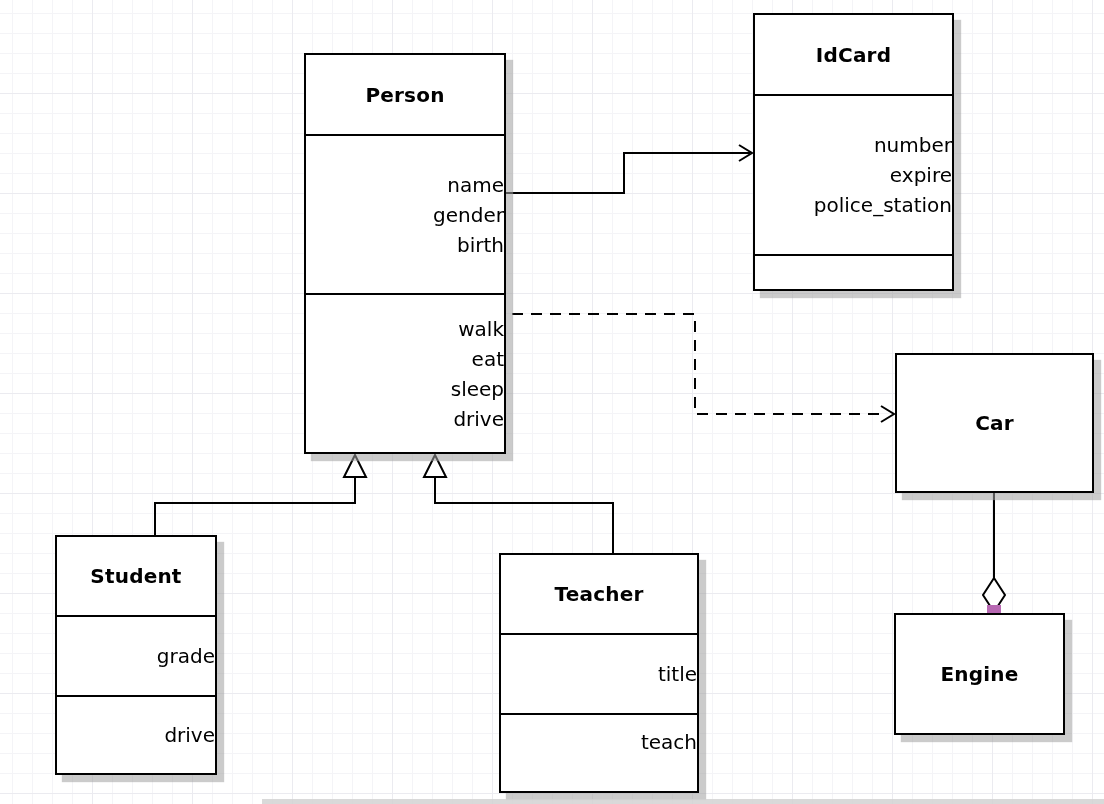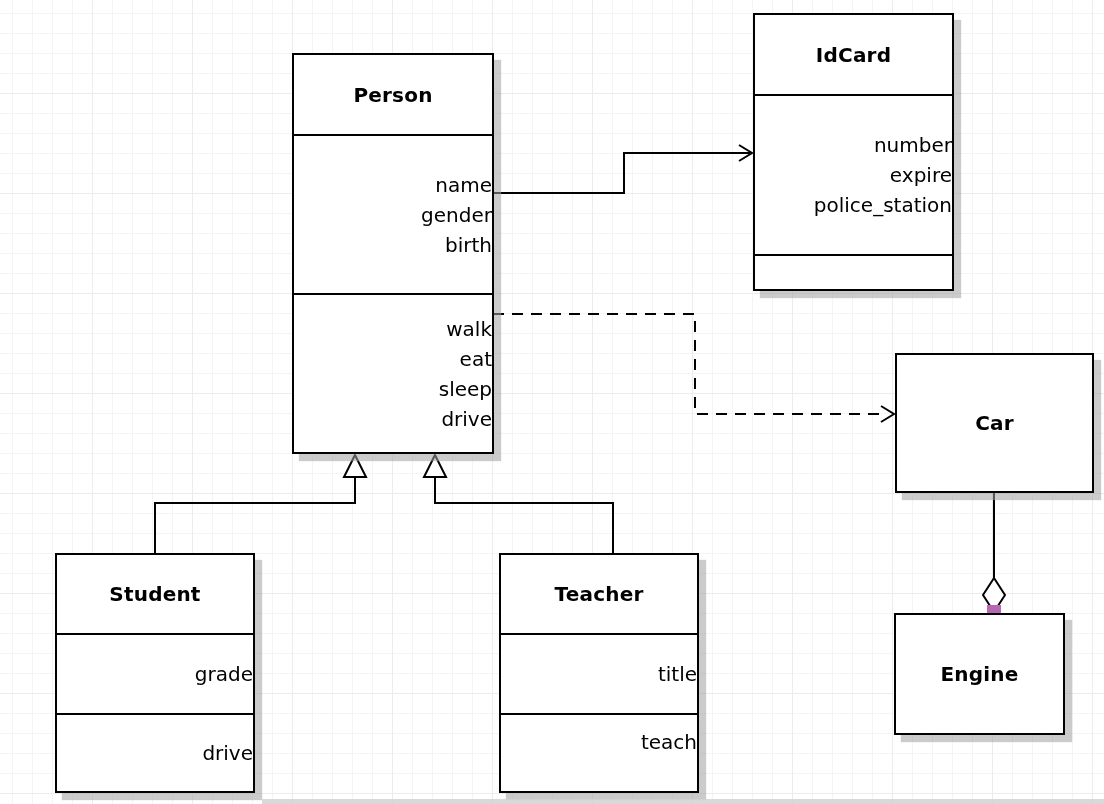--- a/index.html
+++ b/index.html
@@ -104,21 +104,21 @@
     </g>
 
     <g>
       <path class="edge-line" d="M994,473 V580"></path>
       <polygon class="diamond" points="994,578 1005,595 994,612 983,595"></polygon>
       <rect x="987" y="464" width="14" height="14" fill="#b768b2"></rect>
       <rect x="987" y="605" width="14" height="14" fill="#b768b2"></rect>
     </g>
   </svg>
 
-  <div class="uml-class" style="left:292px; top:53px; width:202px; height:401px;">
+  <div class="uml-class" style="left:304px; top:53px; width:202px; height:401px;">
     <div class="uml-title" style="height:79px;">Person</div>
     <div class="uml-section" style="height:159px;">
       <div class="uml-row">name</div>
       <div class="uml-row">gender</div>
       <div class="uml-row">birth</div>
     </div>
     <div class="uml-section" style="height:159px;">
       <div class="uml-row">walk</div>
       <div class="uml-row">eat</div>
       <div class="uml-row">sleep</div>
@@ -137,21 +137,21 @@
   </div>
 
   <div class="uml-class single" style="left:895px; top:353px; width:199px; height:140px;">
     <div class="uml-title">Car</div>
   </div>
 
   <div class="uml-class single" style="left:894px; top:613px; width:171px; height:122px;">
     <div class="uml-title">Engine</div>
   </div>
 
-  <div class="uml-class" style="left:55px; top:553px; width:200px; height:240px;">
+  <div class="uml-class" style="left:55px; top:535px; width:162px; height:240px;">
     <div class="uml-title" style="height:78px;">Student</div>
     <div class="uml-section" style="height:80px;">
       <div class="uml-row">grade</div>
     </div>
     <div class="uml-section" style="height:78px;">
       <div class="uml-row">drive</div>
     </div>
   </div>
 
   <div class="uml-class" style="left:499px; top:553px; width:200px; height:240px;">

